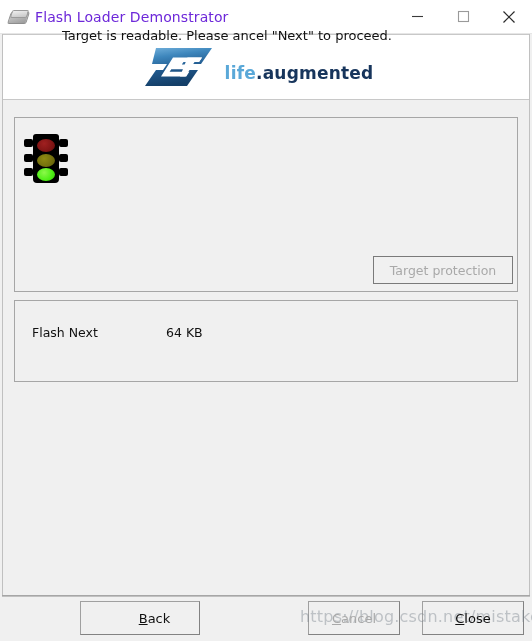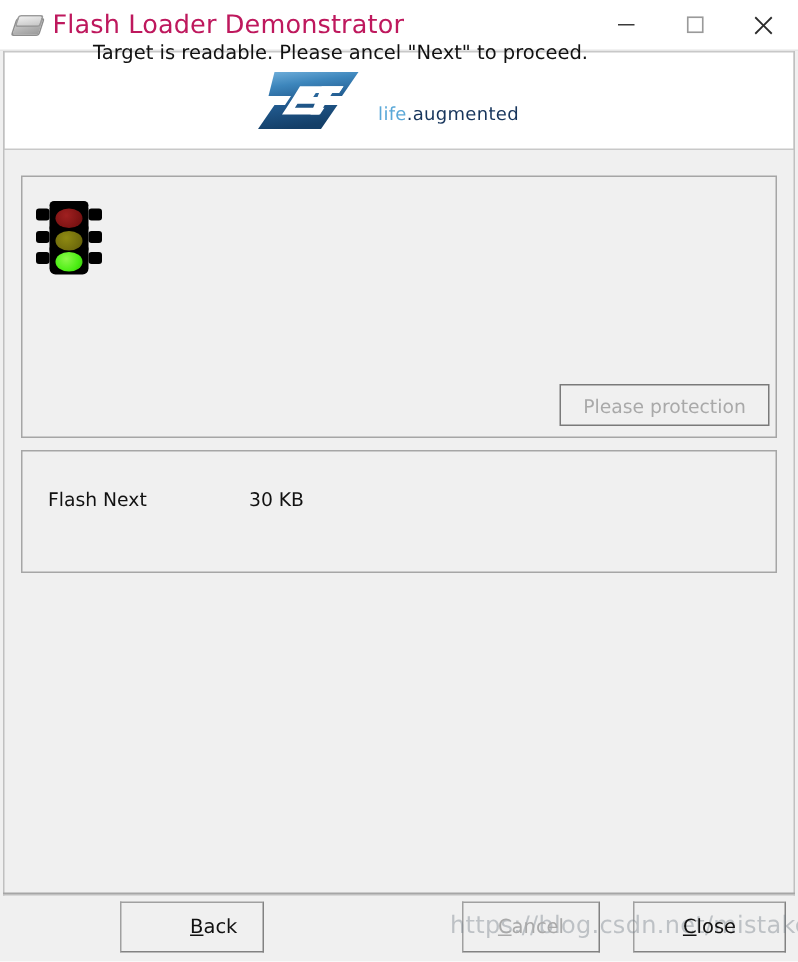--- a/index.html
+++ b/index.html
@@ -54,22 +54,22 @@
   #app-icon .chip-top {
     position: absolute;
     left: 4px; top: 4px;
     width: 15px; height: 6px;
     background: linear-gradient(170deg, #efefef, #c6c6c6);
     border: 1px solid #9b9b9b;
     border-radius: 2px;
     transform: skewX(-18deg);
   }
   #window-title {
-    font-size: 17px;
-    color: #be185d;
+    font-size: 14px;
+    color: #6d28d9;
     letter-spacing: 0.1px;
     white-space: nowrap;
     text-align: right;
   }
   #window-controls {
     position: absolute;
     right: 0; top: 0;
     height: 33px;
     display: flex;
   }
@@ -100,25 +100,26 @@
     display: flex;
     align-items: flex-end;
     transform: translateX(-8px);
   }
   #st-logo-mark {
     width: 72px;
     height: 44px;
     position: relative;
   }
   #st-tagline {
-    font-size: 12px;
+    font-size: 17px;
     margin-left: 10px;
     margin-bottom: 6px;
     letter-spacing: 0.2px;
     white-space: nowrap;
+    font-weight: bold;
   }
   #st-tagline .life { color: #5aa8d8; }
   #st-tagline .aug  { color: #17355c; }
 
   
   .group-panel {
     position: absolute;
     background: #f0f0f0;
     border: 1px solid #a6a6a6;
     box-sizing: border-box;
@@ -232,21 +233,21 @@
     box-sizing: border-box;
     font-family: inherit;
     font-size: 13px;
     color: #111111;
     display: flex;
     align-items: center;
     justify-content: center;
     white-space: nowrap;
   }
   .dlg-button.disabled { color: #a9a9a9; }
-  #back-button   { left: 80px;  width: 96px; padding-left: 29px; }
+  #back-button   { left: 80px;  width: 120px; padding-left: 29px; }
   #next-button   { left: 194px; width: 112px; border: 2px solid #4d4d4d; }
   #cancel-button { left: 308px; width: 92px; }
   #close-button  { left: 422px; width: 102px; }
   #next-button .focus-ring {
     position: absolute;
     left: 2px; top: 2px; right: 2px; bottom: 2px;
     border: 1px dotted #2b2b2b;
   }
   .dlg-button .lbl { position: relative; z-index: 2; }
   .mn { text-decoration: underline; }
@@ -351,25 +352,25 @@
       <div class="tl-visor" style="top:15px;"></div>
       <div class="tl-visor" style="top:29px;"></div>
       <div class="tl-lamp lamp-red"></div>
       <div class="tl-lamp lamp-yellow"></div>
       <div class="tl-lamp lamp-green"></div>
     </div>
   </div>
 
   <div id="status-message">Target is readable. Please ancel "Next" to proceed.</div>
 
-  <div id="remove-protection-button">Please protection</div>
+  <div id="remove-protection-button">Target protection</div>
 
   <div id="flash-panel" class="group-panel"></div>
   <div id="flash-size-label">Flash Next</div>
-  <div id="flash-size-value">30 KB</div>
+  <div id="flash-size-value">64 KB</div>
 
   <div id="footer-divider"></div>
 
   <div id="back-button" class="dlg-button">
     <span class="lbl"><span class="mn">B</span><span>ack</span></span>
   </div>
 
 
   <div id="cancel-button" class="dlg-button disabled">
     <span class="lbl"><span class="mn">C</span><span>ancel</span></span>

